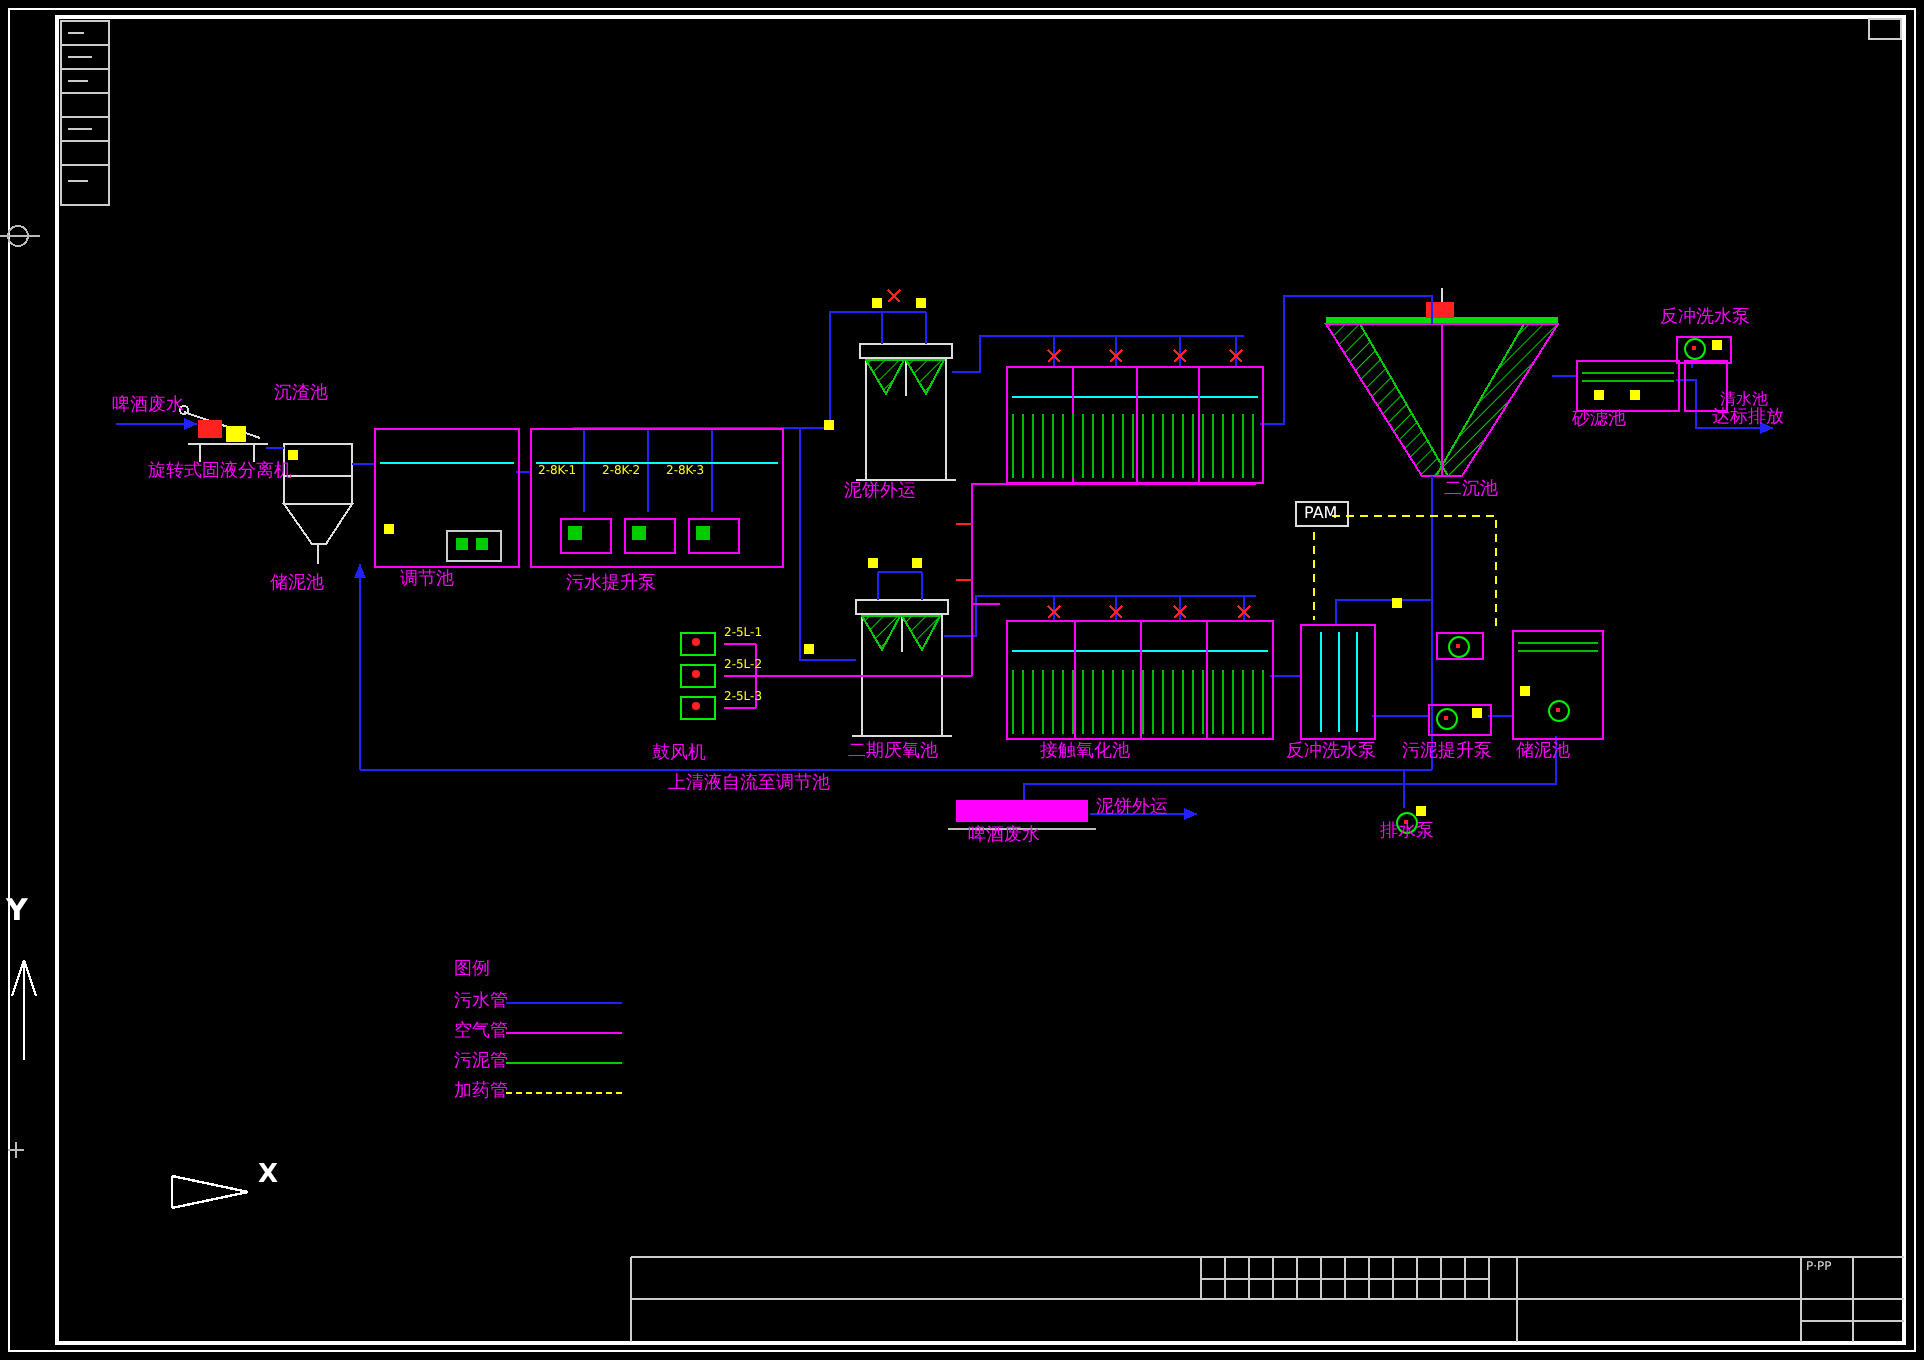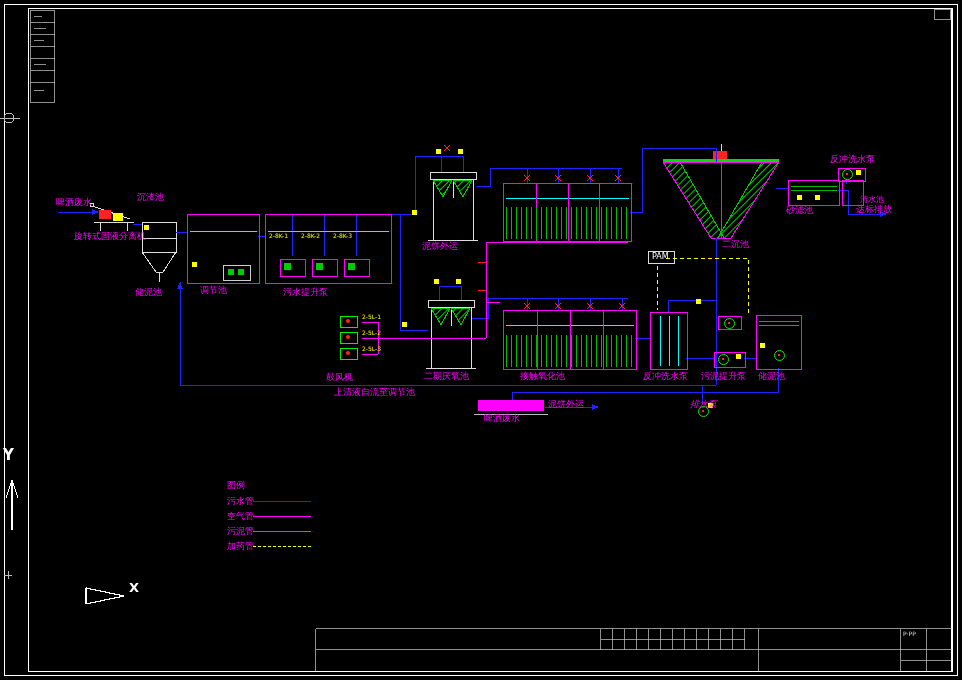--- a/index.html
+++ b/index.html
@@ -323,21 +323,21 @@
 <span class="lbl" style="left:786px;top:206px;">砂滤池</span>
 <span class="lbl" style="left:860px;top:196px;font-size:8px;text-align:center;">清水池</span>
 <span class="lbl" style="left:856px;top:205px;">达标排放</span>
 <span class="lbl" style="left:643px;top:372px;">反冲洗水泵</span>
 <span class="lbl" style="left:701px;top:372px;">污泥提升泵</span>
 <span class="lbl" style="left:758px;top:372px;">储泥池</span>
 <span class="lbl" style="left:484px;top:414px;">啤酒废水</span>
 <span class="lbl" style="left:548px;top:400px;">泥饼外运</span>
 <span class="lbl" style="left:326px;top:373px;text-align:right;">鼓风机</span>
 <span class="lbl" style="left:334px;top:388px;">上清液自流至调节池</span>
-<span class="lbl" style="left:690px;top:400px;font-style:italic;">排水泵</span>
+<span class="lbl" style="left:690px;top:412px;">排水泵</span>
 
 <span class="tag" style="left:269px;top:233px;">2-8K-1</span>
 <span class="tag" style="left:301px;top:233px;">2-8K-2</span>
 <span class="tag" style="left:333px;top:233px;">2-8K-3</span>
 <span class="tag" style="left:362px;top:314px;">2-5L-1</span>
 <span class="tag" style="left:362px;top:330px;">2-5L-2</span>
 <span class="tag" style="left:362px;top:346px;">2-5L-3</span>
 
 <span class="lbl w big" style="left:3px;top:448px;">Y</span>
 <span class="lbl w mid" style="left:129px;top:581px;">X</span>

